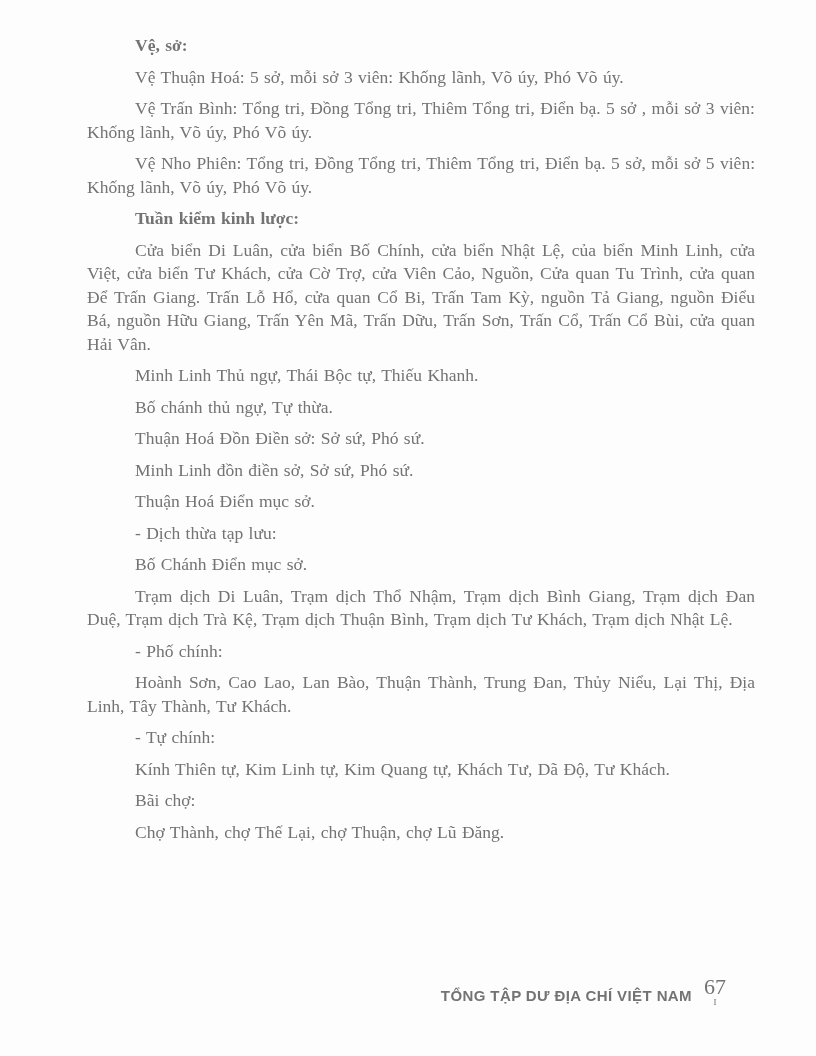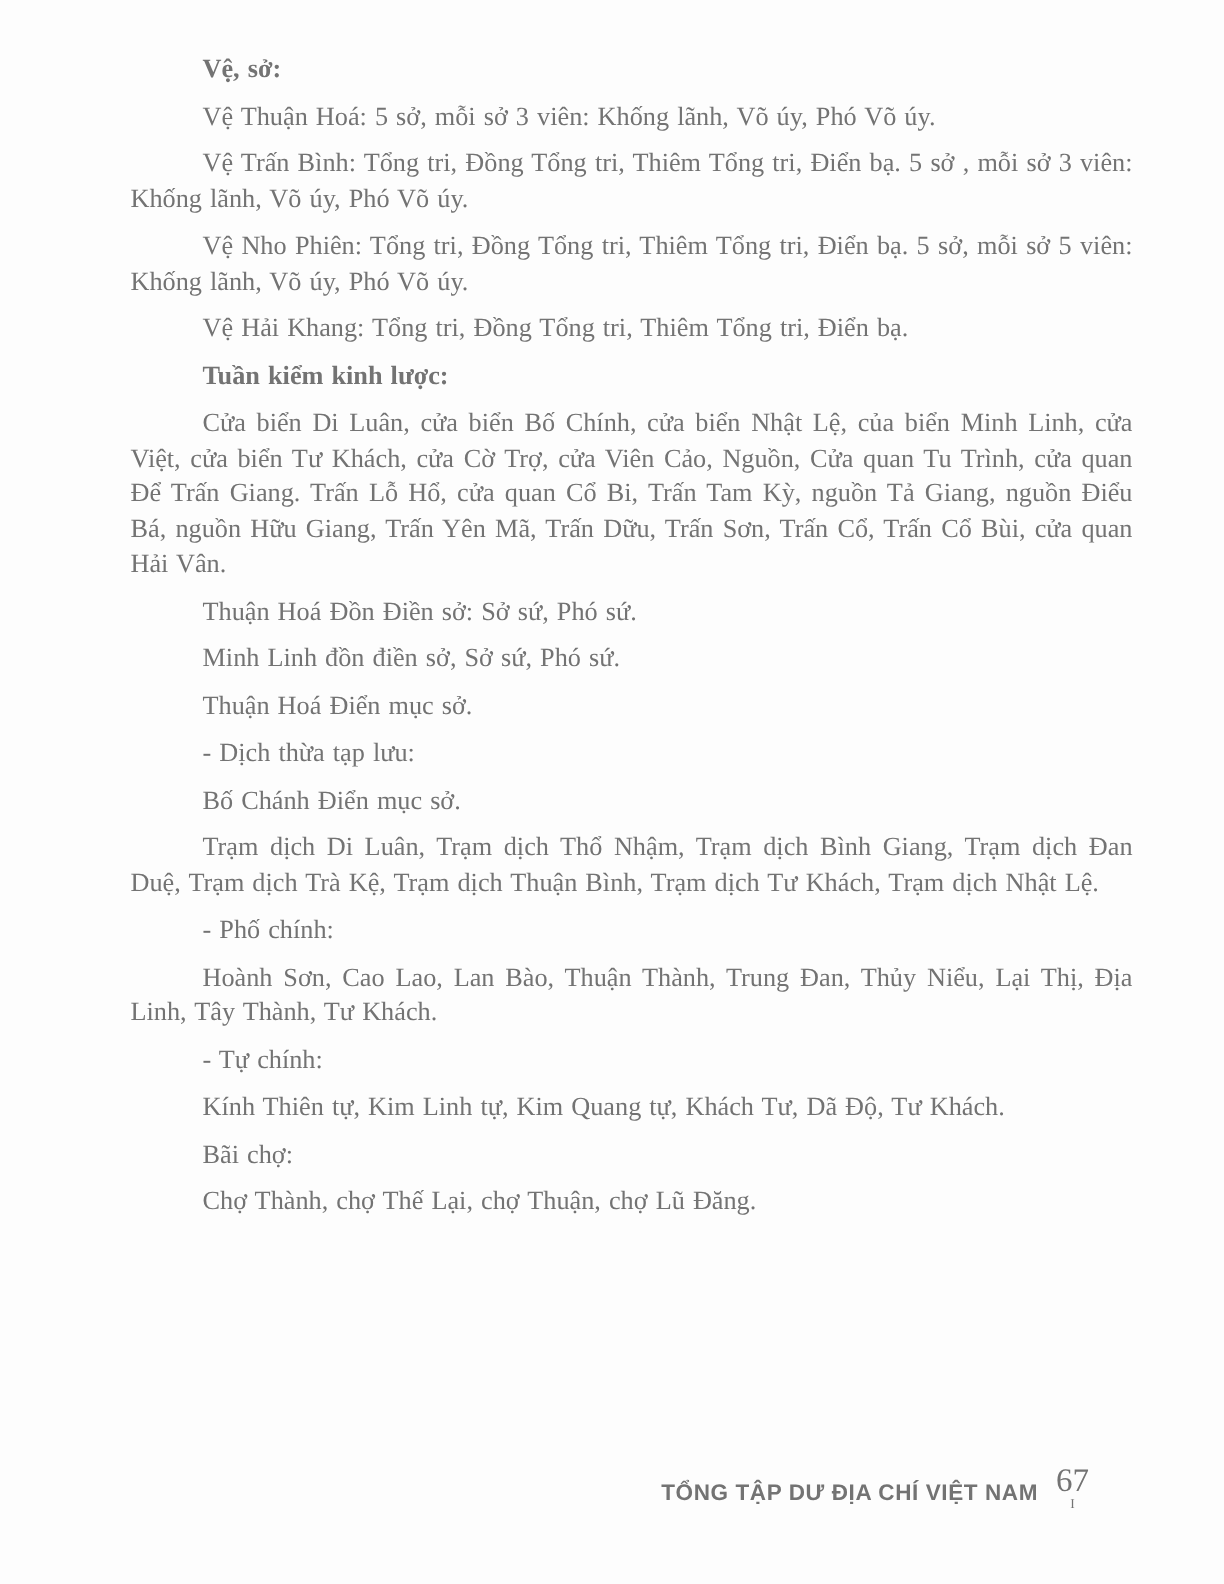--- a/index.html
+++ b/index.html
@@ -65,23 +65,24 @@
 </style>
 </head>
 <body>
 
 <div class="page">
   <div class="text-block">
       <p class="para bold">Vệ, sở:</p>
       <p class="para">Vệ Thuận Hoá: 5 sở, mỗi sở 3 viên: Khống lãnh, Võ úy, Phó Võ úy.</p>
       <p class="para justify">Vệ Trấn Bình: Tổng tri, Đồng Tổng tri, Thiêm Tổng tri, Điển bạ. 5 sở , mỗi sở 3 viên: Khống lãnh, Võ úy, Phó Võ úy.</p>
       <p class="para justify">Vệ Nho Phiên: Tổng tri, Đồng Tổng tri, Thiêm Tổng tri, Điển bạ. 5 sở, mỗi sở 5 viên: Khống lãnh, Võ úy, Phó Võ úy.</p>
-      <p class="para">Vệ Hải Khang: Tổng tri, Đồng Tổng tri, Thiêm Tổng tri, Điển bạ.</p>
       <p class="para bold">Tuần kiểm kinh lược:</p>
       <p class="para justify">Cửa biển Di Luân, cửa biển Bố Chính, cửa biển Nhật Lệ, của biển Minh Linh, cửa Việt, cửa biển Tư Khách, cửa Cờ Trợ, cửa Viên Cảo, Nguồn, Cửa quan Tu Trình, cửa quan Để Trấn Giang. Trấn Lỗ Hổ, cửa quan Cổ Bi, Trấn Tam Kỳ, nguồn Tả Giang, nguồn Điểu Bá, nguồn Hữu Giang, Trấn Yên Mã, Trấn Dữu, Trấn Sơn, Trấn Cổ, Trấn Cổ Bùi, cửa quan Hải Vân.</p>
+      <p class="para">Minh Linh Thủ ngự, Thái Bộc tự, Thiếu Khanh.</p>
+      <p class="para">Bố chánh thủ ngự, Tự thừa.</p>
       <p class="para">Thuận Hoá Đồn Điền sở: Sở sứ, Phó sứ.</p>
       <p class="para">Minh Linh đồn điền sở, Sở sứ, Phó sứ.</p>
       <p class="para">Thuận Hoá Điển mục sở.</p>
       <p class="para">- Dịch thừa tạp lưu:</p>
       <p class="para">Bố Chánh Điển mục sở.</p>
       <p class="para justify">Trạm dịch Di Luân, Trạm dịch Thổ Nhậm, Trạm dịch Bình Giang, Trạm dịch Đan Duệ, Trạm dịch Trà Kệ, Trạm dịch Thuận Bình, Trạm dịch Tư Khách, Trạm dịch Nhật Lệ.</p>
       <p class="para">- Phố chính:</p>
       <p class="para justify">Hoành Sơn, Cao Lao, Lan Bào, Thuận Thành, Trung Đan, Thủy Niểu, Lại Thị, Địa Linh, Tây Thành, Tư Khách.</p>
       <p class="para">- Tự chính:</p>
       <p class="para justify">Kính Thiên tự, Kim Linh tự, Kim Quang tự, Khách Tư, Dã Độ, Tư Khách.</p>

